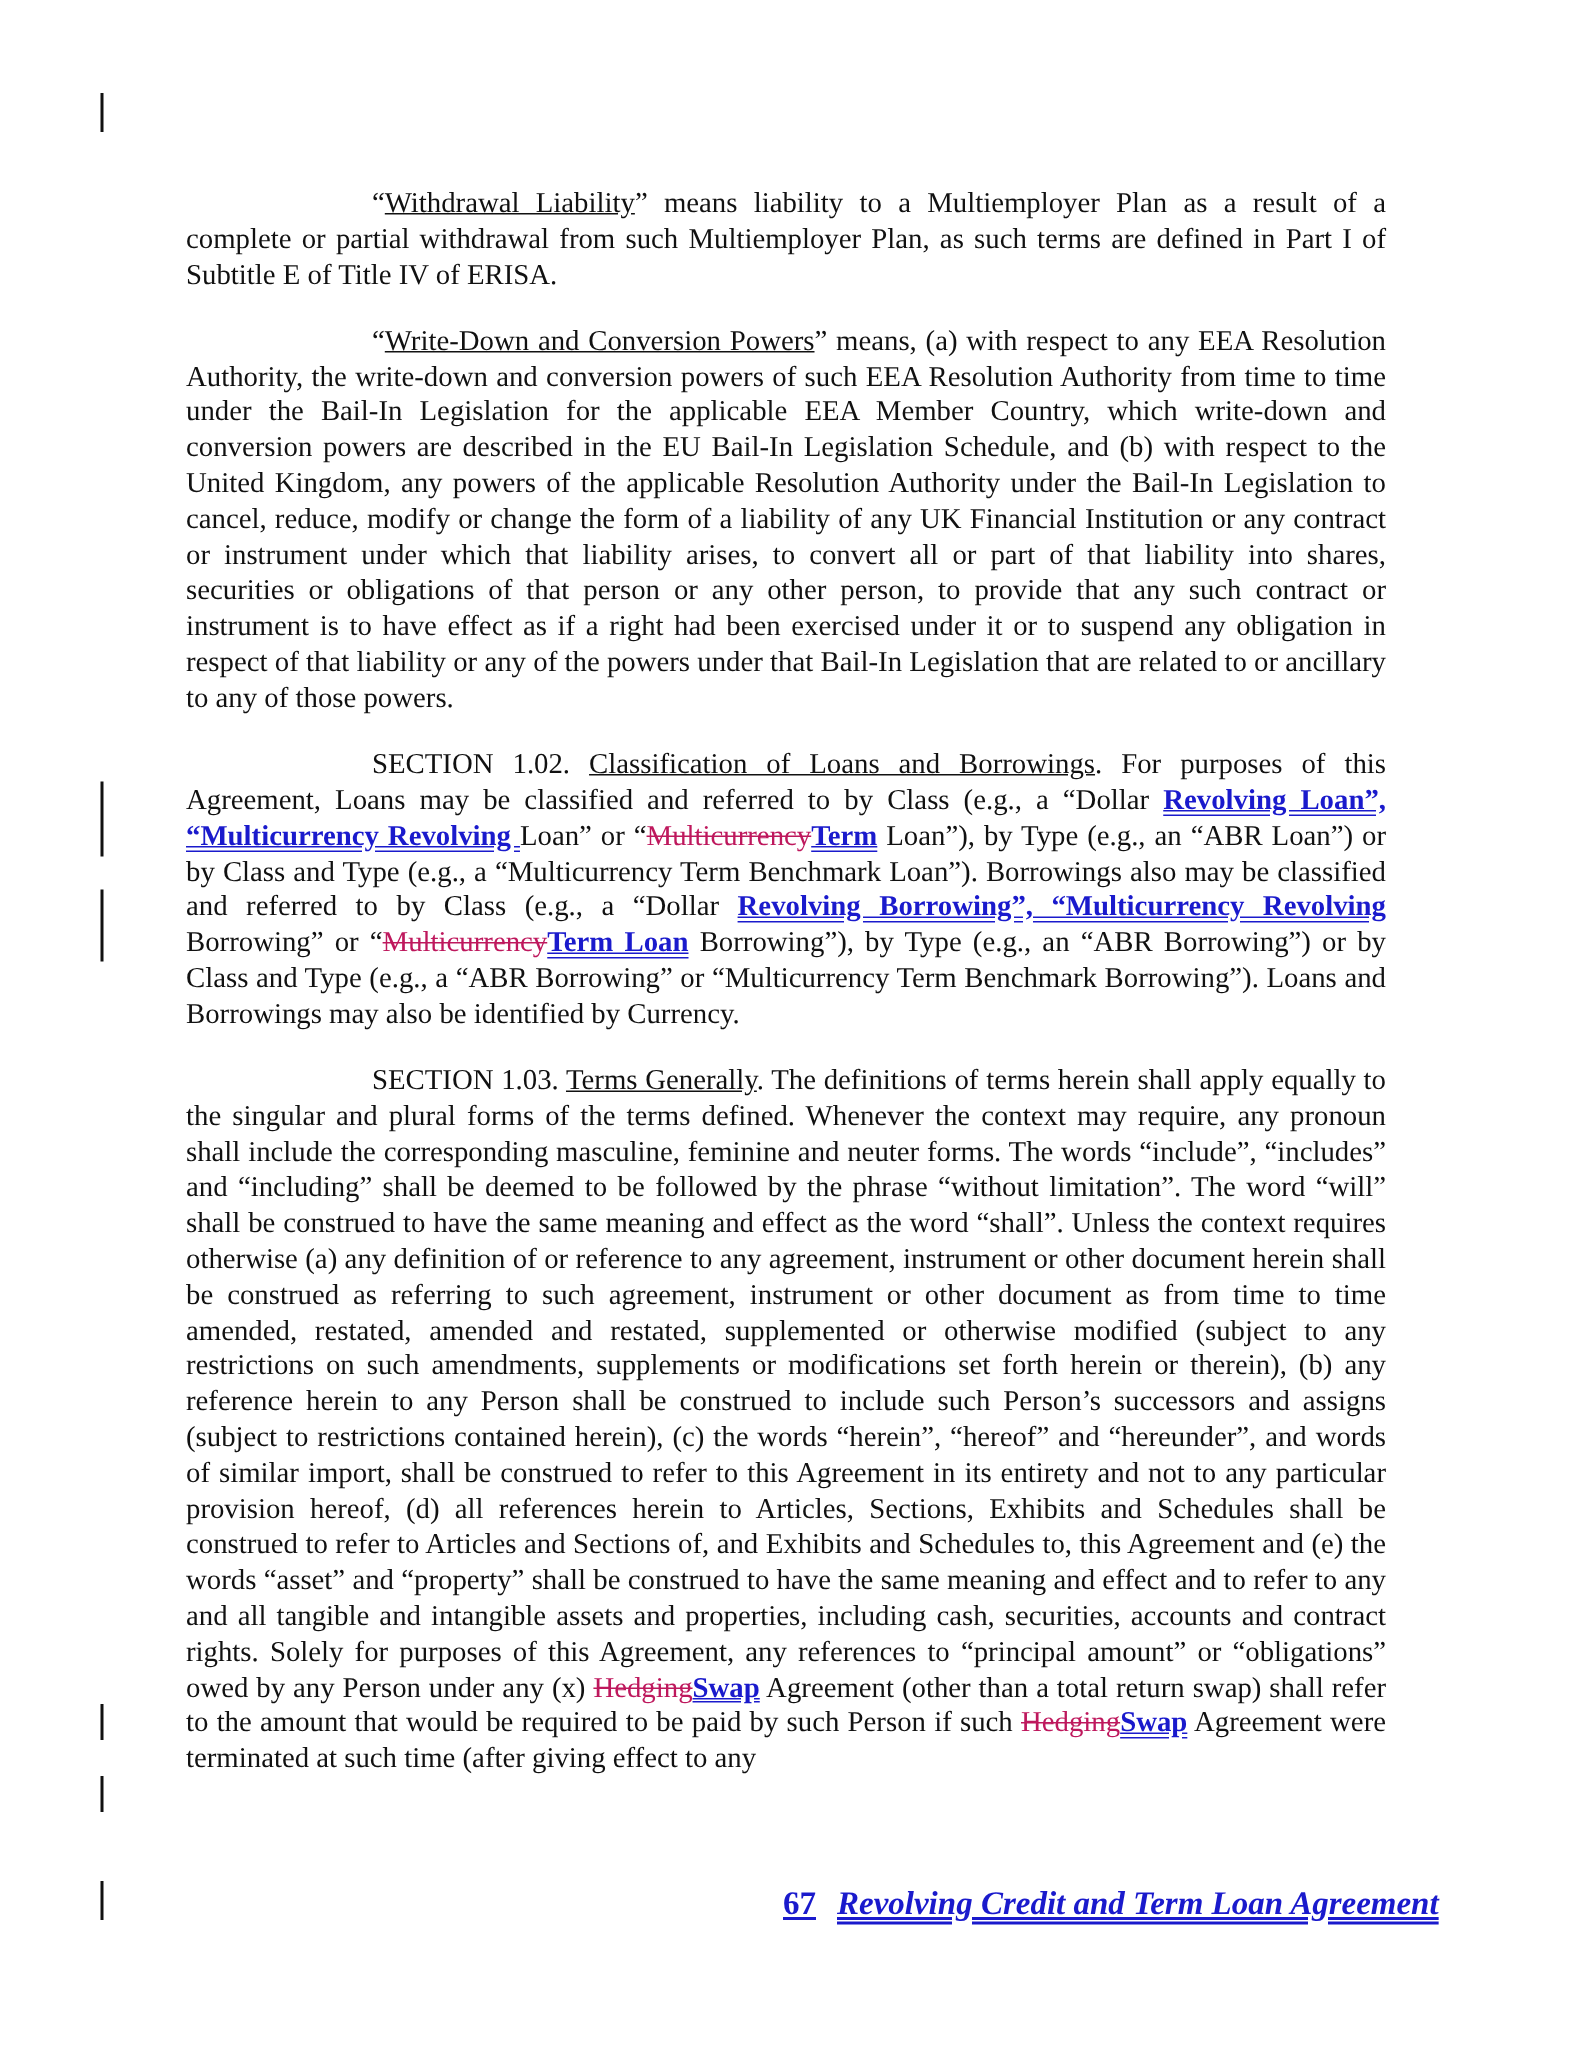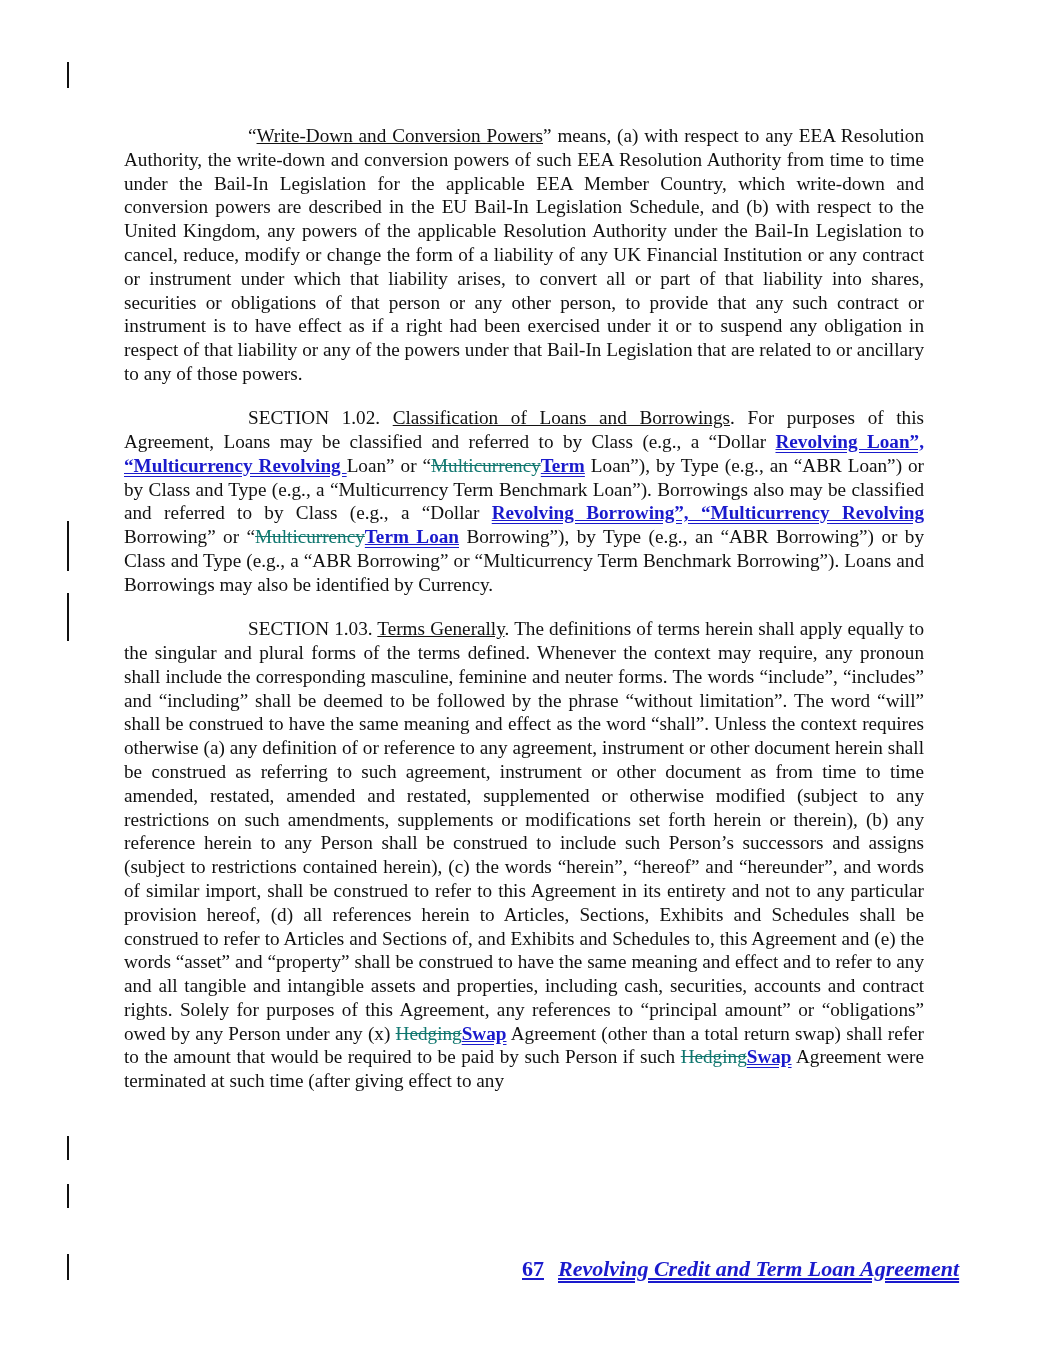--- a/index.html
+++ b/index.html
@@ -2,38 +2,39 @@
 <html><head>
   <meta charset="utf-8">
   <style>
     html, body { margin: 0; padding: 0; background: #ffffff; }
     body { width: 1055px; height: 1365px; position: relative; overflow: hidden;
            font-family: "Liberation Serif", "DejaVu Serif", serif; color: #111; }
     .page { position: absolute; left: 124px; top: 124px; width: 800px; }
     .para { font-size: 19.2px; line-height: 23.8px; text-align: justify; margin: 0 0 20.5px 0; text-indent: 124px; }
     .u { text-decoration: underline; }
     .ins { color: #1a1acc; font-weight: bold; text-decoration: underline double; text-decoration-color: #1a1acc; }
-    .del { color: #0f766e; text-decoration: line-through; }
+    .del { color: #be185d; text-decoration: line-through; }
     .bar { position: absolute; left: 67px; width: 2px; background: #111; }
     .footer { position: absolute; left: 522px; top: 1256px; font-size: 22px; color: #1a1acc; font-weight: bold; white-space: nowrap; }
     .footer .num { text-decoration: underline; margin-right: 14px; }
     .footer .title { font-style: italic; text-decoration: underline double; }
   </style>
 </head>
 <body>
 
 <div class="bar" style="top:62px;height:26px;"></div>
 <div class="bar" style="top:521px;height:50px;"></div>
 <div class="bar" style="top:593px;height:48px;"></div>
 <div class="bar" style="top:1136px;height:24px;"></div>
 <div class="bar" style="top:1184px;height:24px;"></div>
 <div class="bar" style="top:1254px;height:26px;"></div>
 
 <div class="page">
 
+  <p class="para"><span>“</span><span class="u">Withdrawal Liability</span><span>” means liability to a Multiemployer Plan as a result of a complete or partial withdrawal from such Multiemployer Plan, as such terms are defined in Part I of Subtitle E of Title IV of ERISA.</span></p>
 
   <p class="para"><span>“</span><span class="u">Write-Down and Conversion Powers</span><span>” means, (a) with respect to any EEA Resolution Authority, the write-down and conversion powers of such EEA Resolution Authority from time to time under the Bail-In Legislation for the applicable EEA Member Country, which write-down and conversion powers are described in the EU Bail-In Legislation Schedule, and (b) with respect to the United Kingdom, any powers of the applicable Resolution Authority under the Bail-In Legislation to cancel, reduce, modify or change the form of a liability of any UK Financial Institution or any contract or instrument under which that liability arises, to convert all or part of that liability into shares, securities or obligations of that person or any other person, to provide that any such contract or instrument is to have effect as if a right had been exercised under it or to suspend any obligation in respect of that liability or any of the powers under that Bail-In Legislation that are related to or ancillary to any of those powers.</span></p>
 
   <p class="para"><span>SECTION 1.02.  </span><span class="u">Classification of Loans and Borrowings</span><span>.  For purposes of this Agreement, Loans may be classified and referred to by Class (e.g., a “Dollar </span><span class="ins">Revolving Loan”, “Multicurrency Revolving </span><span>Loan” or “</span><span class="del">Multicurrency</span><span class="ins">Term</span><span> Loan”), by Type (e.g., an “ABR Loan”) or by Class and Type (e.g., a “Multicurrency Term Benchmark Loan”).  Borrowings also may be classified and referred to by Class (e.g., a “Dollar </span><span class="ins">Revolving Borrowing”, “Multicurrency Revolving </span><span>Borrowing” or “</span><span class="del">Multicurrency</span><span class="ins">Term Loan</span><span> Borrowing”), by Type (e.g., an “ABR Borrowing”) or by Class and Type (e.g., a “ABR Borrowing” or “Multicurrency Term Benchmark Borrowing”).  Loans and Borrowings may also be identified by Currency.</span></p>
 
   <p class="para"><span>SECTION 1.03.  </span><span class="u">Terms Generally</span><span>.  The definitions of terms herein shall apply equally to the singular and plural forms of the terms defined.  Whenever the context may require, any pronoun shall include the corresponding masculine, feminine and neuter forms.  The words “include”, “includes” and “including” shall be deemed to be followed by the phrase “without limitation”.  The word “will” shall be construed to have the same meaning and effect as the word “shall”.  Unless the context requires otherwise (a) any definition of or reference to any agreement, instrument or other document herein shall be construed as referring to such agreement, instrument or other document as from time to time amended, restated, amended and restated, supplemented or otherwise modified (subject to any restrictions on such amendments, supplements or modifications set forth herein or therein), (b) any reference herein to any Person shall be construed to include such Person’s successors and assigns (subject to restrictions contained herein), (c) the words “herein”, “hereof” and “hereunder”, and words of similar import, shall be construed to refer to this Agreement in its entirety and not to any particular provision hereof, (d) all references herein to Articles, Sections, Exhibits and Schedules shall be construed to refer to Articles and Sections of, and Exhibits and Schedules to, this Agreement and (e) the words “asset” and “property” shall be construed to have the same meaning and effect and to refer to any and all tangible and intangible assets and properties, including cash, securities, accounts and contract rights.  Solely for purposes of this Agreement, any references to “principal amount” or “obligations” owed by any Person under any (x) </span><span class="del">Hedging</span><span class="ins">Swap</span><span> Agreement (other than a total return swap) shall refer to the amount that would be required to be paid by such Person if such </span><span class="del">Hedging</span><span class="ins">Swap</span><span> Agreement were terminated at such time (after giving effect to any</span></p>
 
 </div>
 
 <div class="footer">

